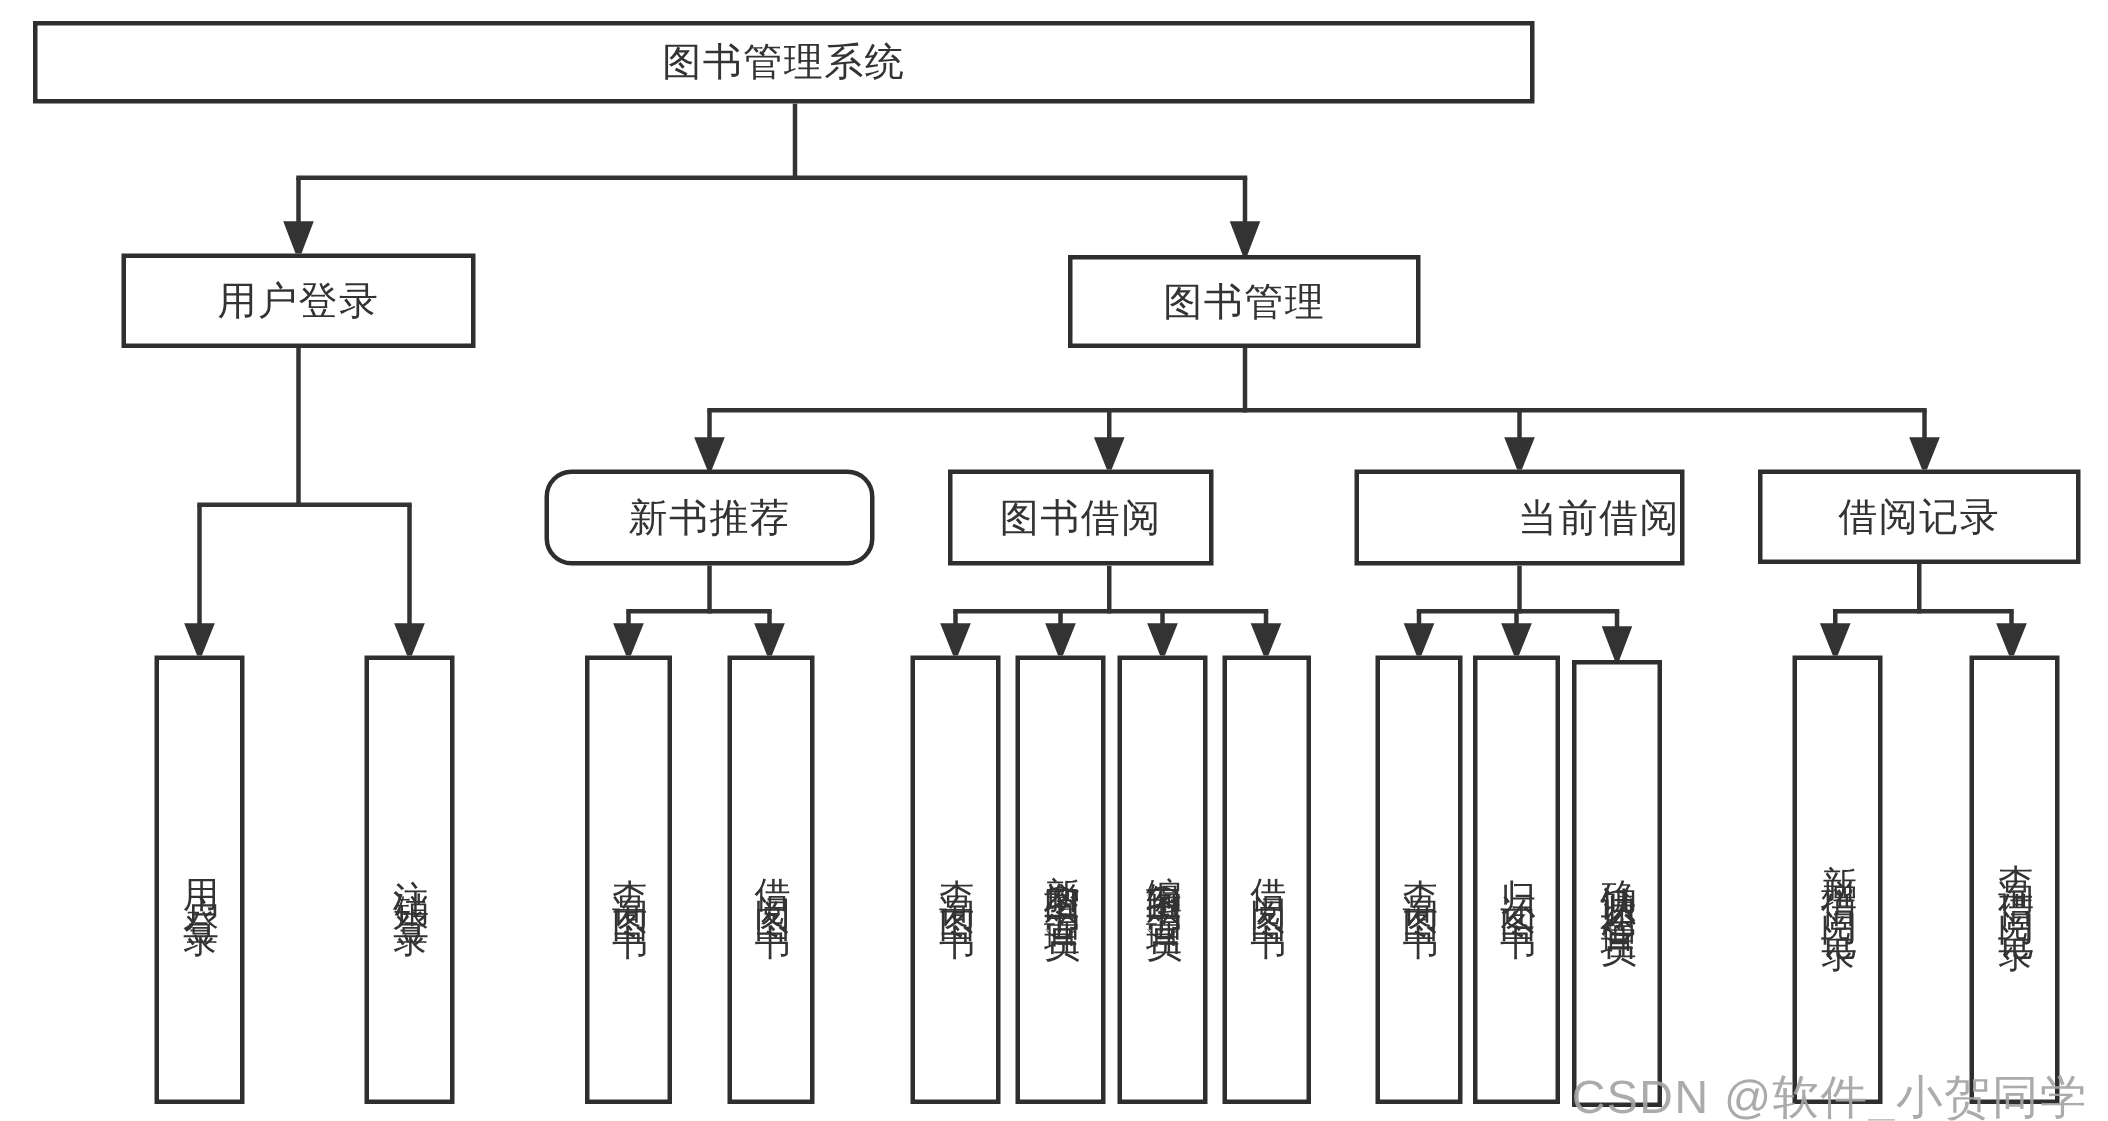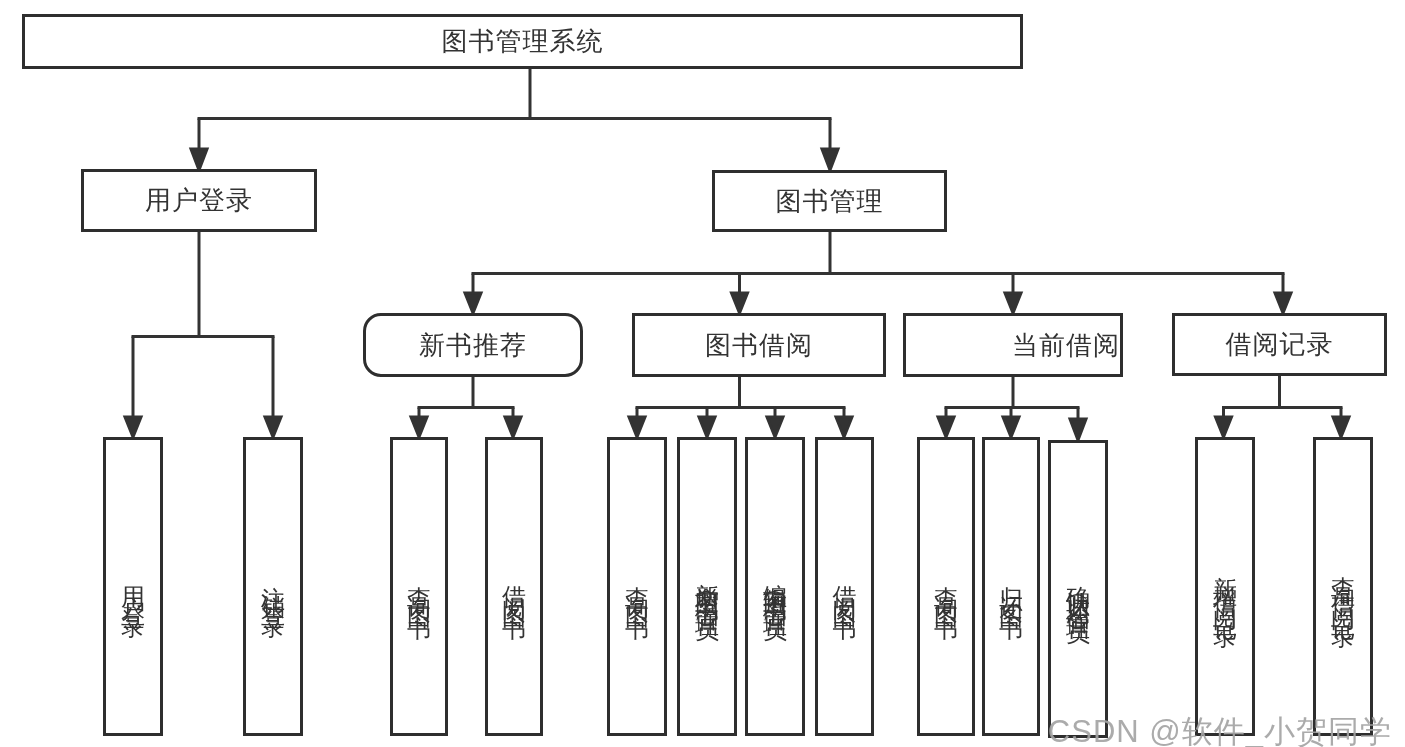--- a/index.html
+++ b/index.html
@@ -94,21 +94,21 @@
   <div class="node" style="left:81px;top:169px;width:236px;height:63px;">
     <span>用户登录</span>
   </div>
   <div class="node" style="left:712px;top:170px;width:235px;height:62px;">
     <span>图书管理</span>
   </div>
 
   <div class="node" style="left:363px;top:313px;width:220px;height:64px;border-radius:18px;">
     <span>新书推荐</span>
   </div>
-  <div class="node" style="left:632px;top:313px;width:254px;height:64px;">
+  <div class="node" style="left:632px;top:313px;width:177px;height:64px;">
     <span>图书借阅</span>
   </div>
   <div class="node" style="left:903px;top:313px;width:220px;height:64px;justify-content:flex-end;">
     <span>当前借阅</span>
   </div>
   <div class="node" style="left:1172px;top:313px;width:215px;height:63px;">
     <span>借阅记录</span>
   </div>
 
   <div class="leaf" style="left:103px;top:437px;width:60px;height:299px;">

